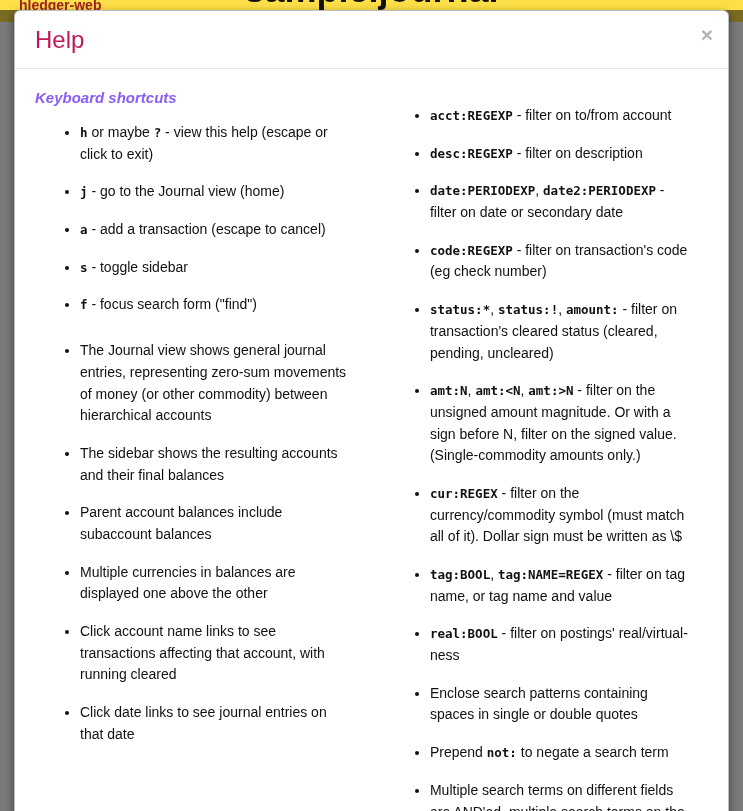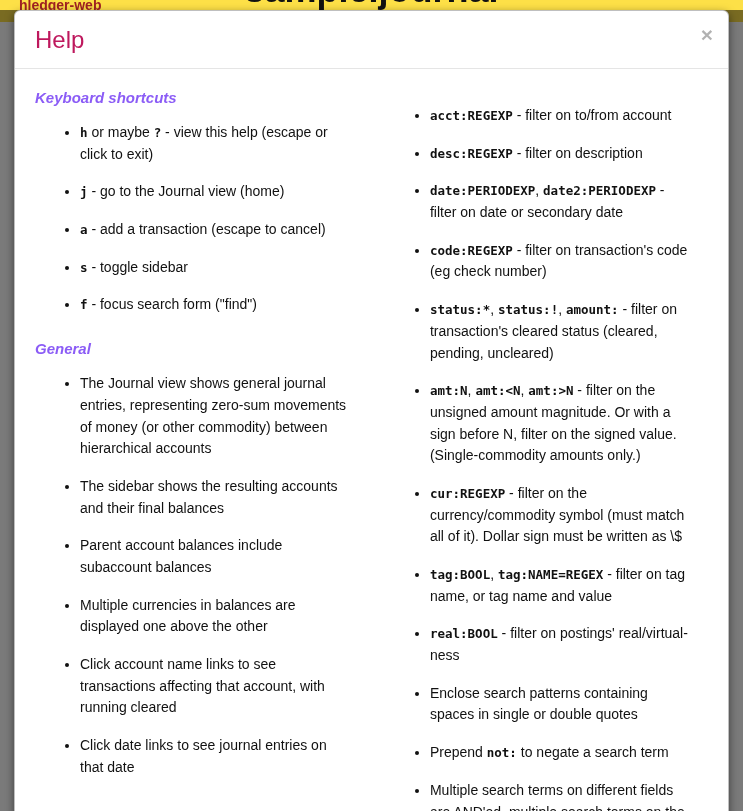--- a/index.html
+++ b/index.html
@@ -112,39 +112,38 @@
   <div class="modal-body">
     <div class="col-left">
       <h5 class="section-heading">Keyboard shortcuts</h5>
       <ul class="help-list">
           <li><code>h</code> or maybe <code>?</code> - view this help (escape or click to exit)</li>
           <li><code>j</code> - go to the Journal view (home)</li>
           <li><code>a</code> - add a transaction (escape to cancel)</li>
           <li><code>s</code> - toggle sidebar</li>
           <li><code>f</code> - focus search form ("find")</li>
         </ul>
-      <h5 class="section-heading">General</h5>
       <ul class="help-list">
           <li>The Journal view shows general journal entries, representing zero-sum movements of money (or other commodity) between hierarchical accounts</li>
           <li>The sidebar shows the resulting accounts and their final balances</li>
           <li>Parent account balances include subaccount balances</li>
           <li>Multiple currencies in balances are displayed one above the other</li>
           <li>Click account name links to see transactions affecting that account, with running cleared</li>
           <li>Click date links to see journal entries on that date</li>
         </ul>
     </div>
     <div class="col-right">
       <ul class="help-list">
           <li><code>acct:REGEXP</code> - filter on to/from account</li>
           <li><code>desc:REGEXP</code> - filter on description</li>
           <li><code>date:PERIODEXP</code>, <code>date2:PERIODEXP</code> - filter on date or secondary date</li>
           <li><code>code:REGEXP</code> - filter on transaction's code (eg check number)</li>
           <li><code>status:*</code>, <code>status:!</code>, <code>amount:</code> - filter on transaction's cleared status (cleared, pending, uncleared)</li>
           <li><code>amt:N</code>, <code>amt:&lt;N</code>, <code>amt:&gt;N</code> - filter on the unsigned amount magnitude. Or with a sign before N, filter on the signed value. (Single-commodity amounts only.)</li>
-          <li><code>cur:REGEXP</code> - filter on the currency/commodity symbol (must match all of it). Dollar sign must be written as \$</li>
+          <li><code>cur:REGEX</code> - filter on the currency/commodity symbol (must match all of it). Dollar sign must be written as \$</li>
           <li><code>tag:BOOL</code>, <code>tag:NAME=REGEX</code> - filter on tag name, or tag name and value</li>
           <li><code>real:BOOL</code> - filter on postings' real/virtual-ness</li>
           <li>Enclose search patterns containing spaces in single or double quotes</li>
           <li>Prepend <code>not:</code> to negate a search term</li>
           <li>Multiple search terms on different fields are AND'ed, multiple search terms on the same field are OR'ed</li>
           <li>These search terms also work with command-line hledger</li>
         </ul>
     </div>
   </div>
 </div>

